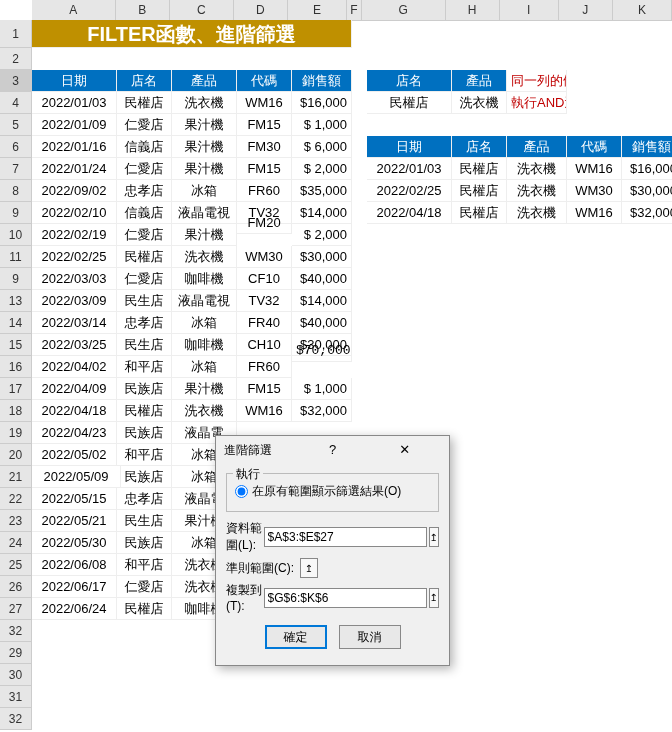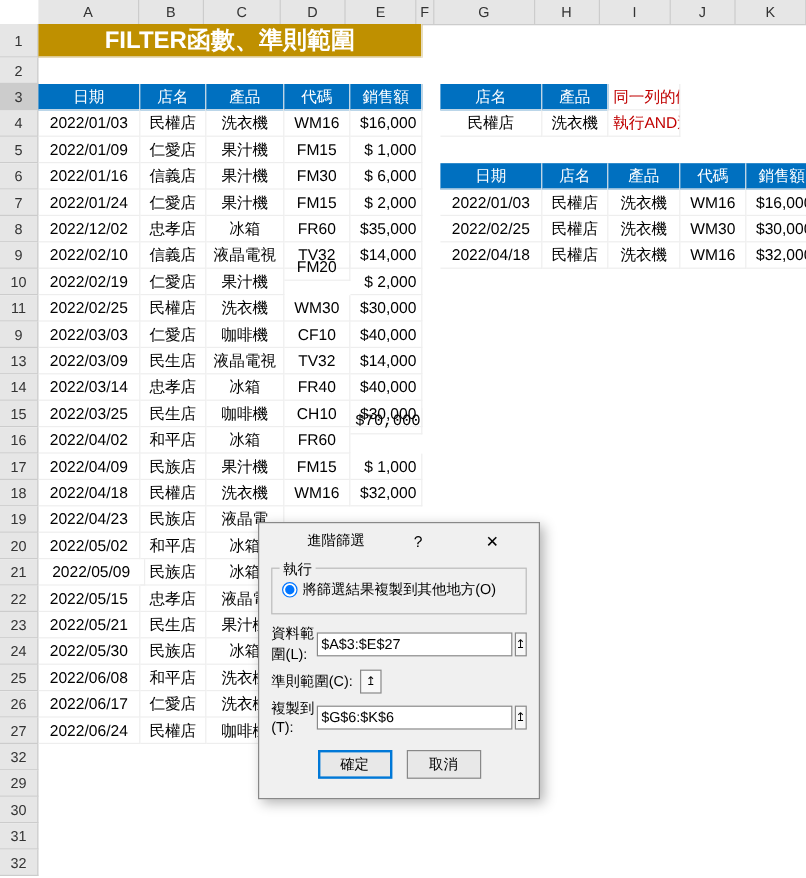--- a/index.html
+++ b/index.html
@@ -14,21 +14,21 @@
 .grid { position: absolute; left: 32px; top: 20px; }
 .cell { position: absolute; height: 22px; line-height: 22px; padding: 0 4px; border-right: 1px solid #eee; border-bottom: 1px solid #eee; overflow: hidden; white-space: nowrap; font-size: 13px; }
 .title-cell { background: #bf9000; color: #fff; font-size: 20px; font-weight: bold; height: 28px; line-height: 28px; text-align: center; }
 .hdr-cell { background: #0070c0; color: #fff; text-align: center; font-size: 13px; }
 .red-text { color: #c00000; text-align: left; }
 .data-c { text-align: center; }
 .data-r { text-align: right; }
 
 
 .overlay { position: absolute; left: 215px; top: 435px; width: 235px; background: #f0f0f0; border: 1px solid #888; box-shadow: 3px 3px 10px rgba(0,0,0,.3); font-size: 12px; }
-.dlg-title { display: flex; align-items: flex-end; padding: 6px 8px; margin-left: 32px; }
+.dlg-title { display: flex; align-items: flex-start; padding: 6px 8px; }
 .dlg-title span { flex: 1; }
 .dlg-close, .dlg-help { width: 24px; text-align: center; cursor: pointer; font-size: 13px; }
 .dlg-body { padding: 8px 10px; }
 .fieldset { border: 1px solid #bbb; padding: 6px 8px 8px; margin-bottom: 8px; position: relative; }
 .fieldset-label { position: absolute; top: -8px; left: 6px; background: #f0f0f0; padding: 0 3px; font-size: 12px; }
 .radio-row { display: flex; align-items: center; margin: 3px 0; }
 .radio-row input { margin-right: 4px; }
 .form-row { display: flex; align-items: center; margin: 4px 0; }
 .form-row label { width: 72px; }
 .form-row input[type=text] { flex: 1; border: 1px solid #888; padding: 2px 3px; font-size: 12px; background: #fff; }
@@ -84,21 +84,21 @@
       <div class="row-h">25</div>
       <div class="row-h">26</div>
       <div class="row-h">27</div>
       <div class="row-h">32</div>
       <div class="row-h">29</div>
       <div class="row-h">30</div>
       <div class="row-h">31</div>
       <div class="row-h">32</div>
     </div>
   <div class="grid" id="grid">
-      <div class="cell title-cell" style="left: 0px; top: 0px; width: 320px;">FILTER函數、準則範圍</div>
+      <div class="cell title-cell" style="left: 0px; top: 0px; width: 320px;">FILTER函數、進階篩選</div>
       <div class="cell hdr-cell" style="left: 0px; top: 50px; width: 85px;">日期</div>
       <div class="cell hdr-cell" style="left: 85px; top: 50px; width: 55px;">店名</div>
       <div class="cell hdr-cell" style="left: 140px; top: 50px; width: 65px;">產品</div>
       <div class="cell hdr-cell" style="left: 205px; top: 50px; width: 55px;">代碼</div>
       <div class="cell hdr-cell" style="left: 260px; top: 50px; width: 60px;">銷售額</div>
       <div class="cell hdr-cell" style="left: 335px; top: 50px; width: 85px;">店名</div>
       <div class="cell hdr-cell" style="left: 420px; top: 50px; width: 55px;">產品</div>
       <div class="cell red-text" style="left: 475px; top: 50px; width: 60px;">同一列的條件</div>
       <div class="cell data-c" style="left: 335px; top: 72px; width: 85px;">民權店</div>
       <div class="cell data-c" style="left: 420px; top: 72px; width: 55px;">洗衣機</div>
@@ -121,21 +121,21 @@
       <div class="cell data-c" style="left: 0px; top: 116px; width: 85px;">2022/01/16</div>
       <div class="cell data-c" style="left: 85px; top: 116px; width: 55px;">信義店</div>
       <div class="cell data-c" style="left: 140px; top: 116px; width: 65px;">果汁機</div>
       <div class="cell data-c" style="left: 205px; top: 116px; width: 55px;">FM30</div>
       <div class="cell data-r" style="left: 260px; top: 116px; width: 60px;">$ 6,000</div>
       <div class="cell data-c" style="left: 0px; top: 138px; width: 85px;">2022/01/24</div>
       <div class="cell data-c" style="left: 85px; top: 138px; width: 55px;">仁愛店</div>
       <div class="cell data-c" style="left: 140px; top: 138px; width: 65px;">果汁機</div>
       <div class="cell data-c" style="left: 205px; top: 138px; width: 55px;">FM15</div>
       <div class="cell data-r" style="left: 260px; top: 138px; width: 60px;">$ 2,000</div>
-      <div class="cell data-c" style="left: 0px; top: 160px; width: 85px;">2022/12/02</div>
+      <div class="cell data-c" style="left: 0px; top: 160px; width: 85px;">2022/09/02</div>
       <div class="cell data-c" style="left: 85px; top: 160px; width: 55px;">忠孝店</div>
       <div class="cell data-c" style="left: 140px; top: 160px; width: 65px;">冰箱</div>
       <div class="cell data-c" style="left: 205px; top: 160px; width: 55px;">FR60</div>
       <div class="cell data-r" style="left: 260px; top: 160px; width: 60px;">$35,000</div>
       <div class="cell data-c" style="left: 0px; top: 182px; width: 85px;">2022/02/10</div>
       <div class="cell data-c" style="left: 85px; top: 182px; width: 55px;">信義店</div>
       <div class="cell data-c" style="left: 140px; top: 182px; width: 65px;">液晶電視</div>
       <div class="cell data-c" style="left: 205px; top: 182px; width: 55px;">TV32</div>
       <div class="cell data-r" style="left: 260px; top: 182px; width: 60px;">$14,000</div>
       <div class="cell data-c" style="left: 0px; top: 204px; width: 85px;">2022/02/19</div>
@@ -232,21 +232,21 @@
   <div class="dlg-title">
     <span>進階篩選</span>
     <span class="dlg-help">?</span>
     <span class="dlg-close">✕</span>
   </div>
   <div class="dlg-body">
     <div class="fieldset">
       <span class="fieldset-label">執行</span>
       <div class="radio-row">
         <input type="radio" name="act" checked="" style="">
-        <label>將篩選結果複製到其他地方(O)</label>
+        <label>在原有範圍顯示篩選結果(O)</label>
       </div>
     </div>
     <div class="form-row">
       <label>資料範圍(L):</label>
       <input type="text" value="$A$3:$E$27" style="">
       <div class="range-btn">↥</div>
     </div>
     <div class="form-row">
       <label>準則範圍(C):</label>
       <div class="range-btn">↥</div>

